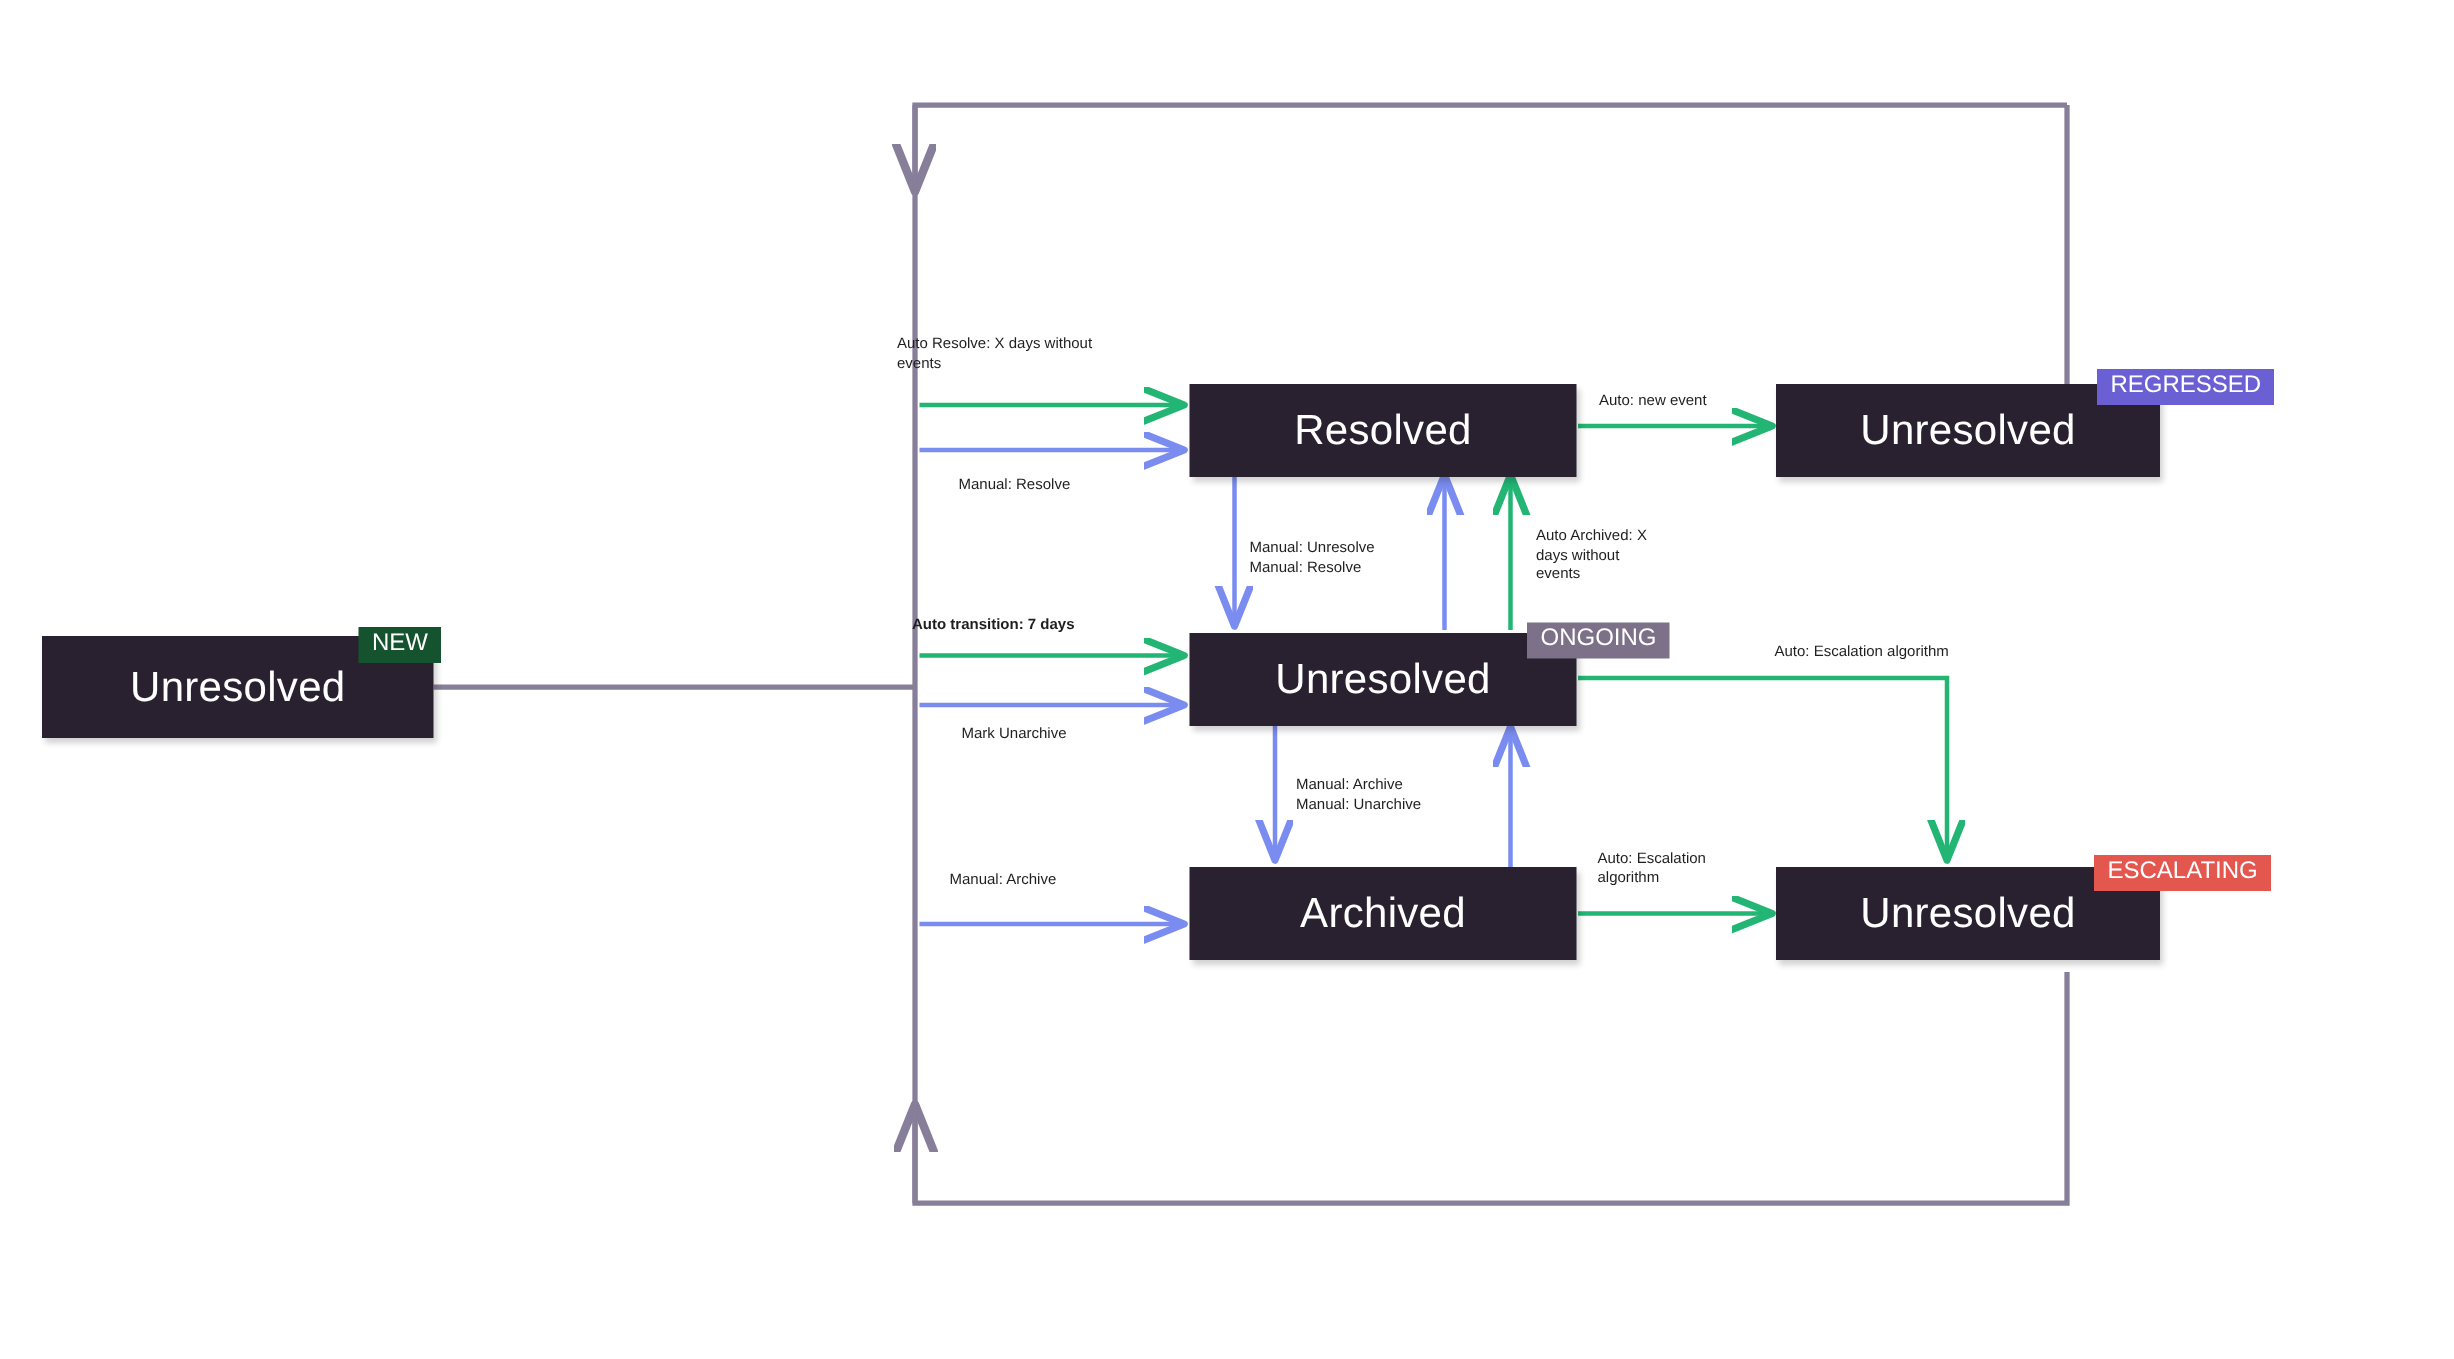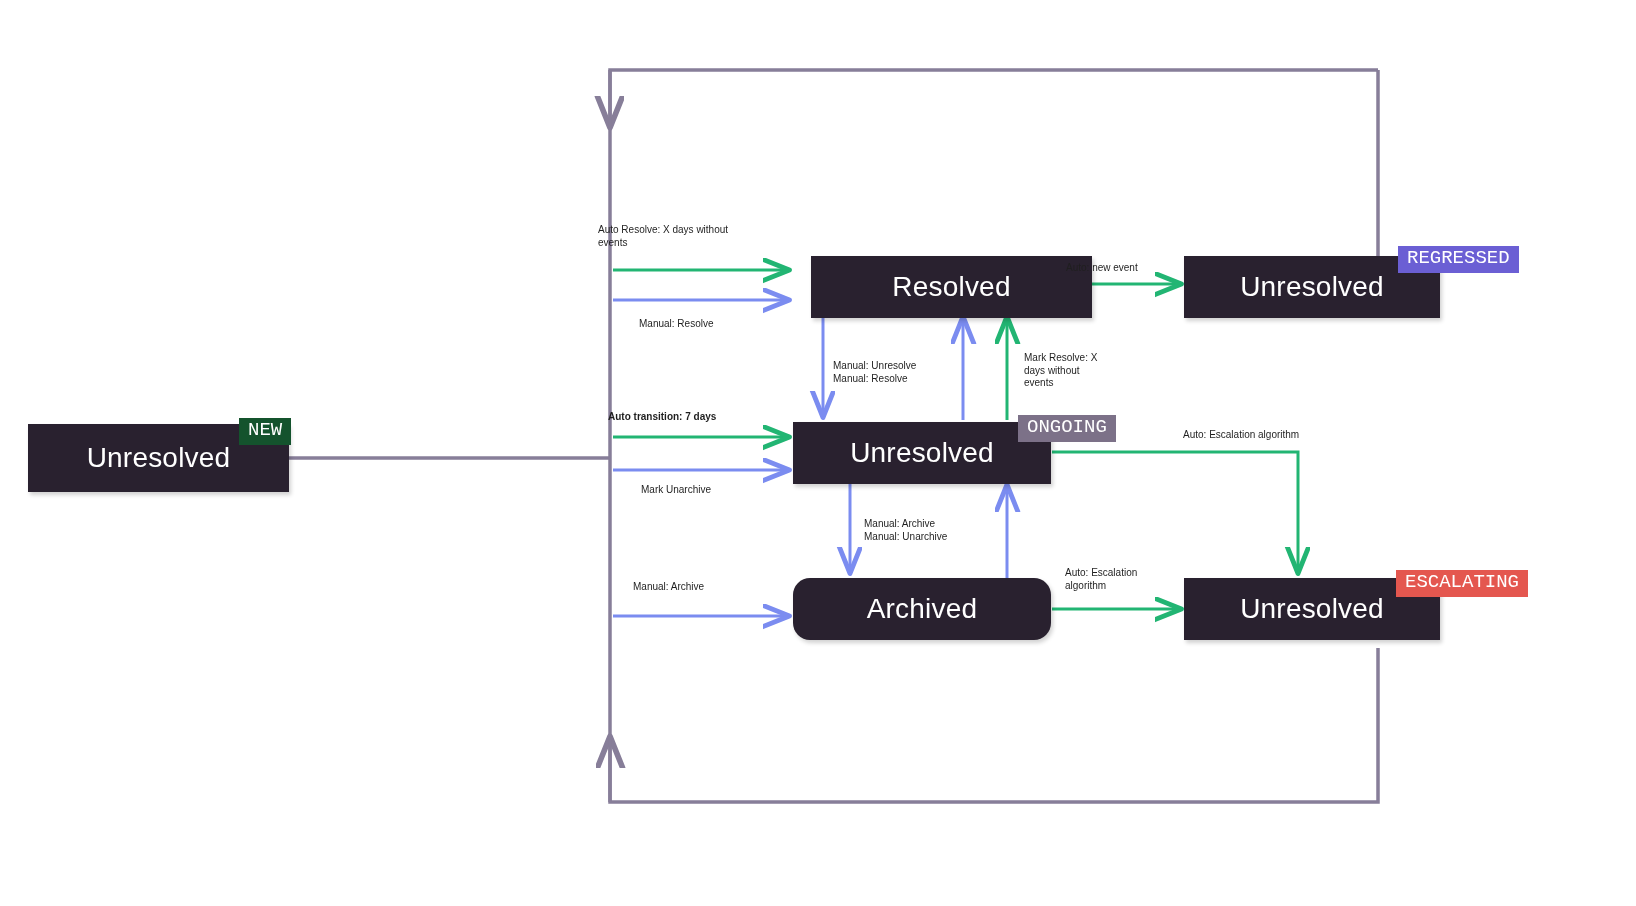--- a/index.html
+++ b/index.html
@@ -5,22 +5,22 @@
   html,body{margin:0;padding:0;background:#ffffff;}
   body{width:1636px;height:906px;overflow:hidden;
        font-family:"Liberation Sans","DejaVu Sans",sans-serif;}
   #canvas{position:relative;width:1636px;height:906px;background:#fff;}
   svg.wires{position:absolute;left:0;top:0;width:1636px;height:906px;}
 
   .node{position:absolute;background:#29212f;color:#ffffff;
         display:flex;align-items:center;justify-content:center;
         font-size:28px;letter-spacing:.2px;
         box-shadow:2px 3px 4px rgba(0,0,0,.18);}
-  .badge{position:absolute;color:#ffffff;font-size:19px;
-         padding:3px 9px 5px 9px;line-height:1;white-space:nowrap;font-family:Liberation Mono, monospace;}
+  .badge{position:absolute;color:#ffffff;font-size:16px;
+         padding:3px 9px 5px 9px;line-height:1;white-space:nowrap;}
   .elabel{position:absolute;color:#1f1f1f;font-size:10px;line-height:1.25;
           white-space:pre-line;}
 </style>
 </head>
 <body>
 
 <div id="canvas">
 
   <svg class="wires" viewBox="0 0 1636 906">
     <defs>
@@ -68,29 +68,29 @@
       <path d="M1052,452 L1298,452 L1298,572" stroke="#22b573" stroke-width="3" marker-end="url(#ahGreen)"></path>
 
       <path d="M1052,609 L1180,609" stroke="#22b573" stroke-width="3" marker-end="url(#ahGreen)"></path>
     </g>
   </svg>
 
   <div class="node" style="left:28px;top:424px;width:261px;height:68px;">
     <span>Unresolved</span>
   </div>
 
-  <div class="node" style="left:793px;top:256px;width:281px;height:62px;margin-left:18px;">
+  <div class="node" style="left:793px;top:256px;width:258px;height:62px;">
     <span>Resolved</span>
   </div>
 
   <div class="node" style="left:793px;top:422px;width:258px;height:62px;">
     <span>Unresolved</span>
   </div>
 
-  <div class="node" style="left:793px;top:578px;width:258px;height:62px;border-radius:17px;">
+  <div class="node" style="left:793px;top:578px;width:258px;height:62px;">
     <span>Archived</span>
   </div>
 
   <div class="node" style="left:1184px;top:256px;width:256px;height:62px;">
     <span>Unresolved</span>
   </div>
 
   <div class="node" style="left:1184px;top:578px;width:256px;height:62px;">
     <span>Unresolved</span>
   </div>
@@ -114,21 +114,21 @@
   <div class="elabel" style="left:598px;top:224px;width:210px;">Auto Resolve: X days without
 events</div>
 
   <div class="elabel" style="left:639px;top:318px;">Manual: Resolve</div>
 
   <div class="elabel" style="left:1066px;top:262px;">Auto: new event</div>
 
   <div class="elabel" style="left:833px;top:360px;">Manual: Unresolve
 Manual: Resolve</div>
 
-  <div class="elabel" style="left:1024px;top:352px;width:120px;">Mark Resolve: X
+  <div class="elabel" style="left:1024px;top:352px;width:120px;">Auto Archived: X
 days without
 events</div>
 
   <div class="elabel" style="left:608px;top:411px;font-weight:bold;">Auto transition: 7 days</div>
 
   <div class="elabel" style="left:641px;top:484px;">Mark Unarchive</div>
 
   <div class="elabel" style="left:1183px;top:429px;">Auto: Escalation algorithm</div>
 
   <div class="elabel" style="left:864px;top:518px;">Manual: Archive

